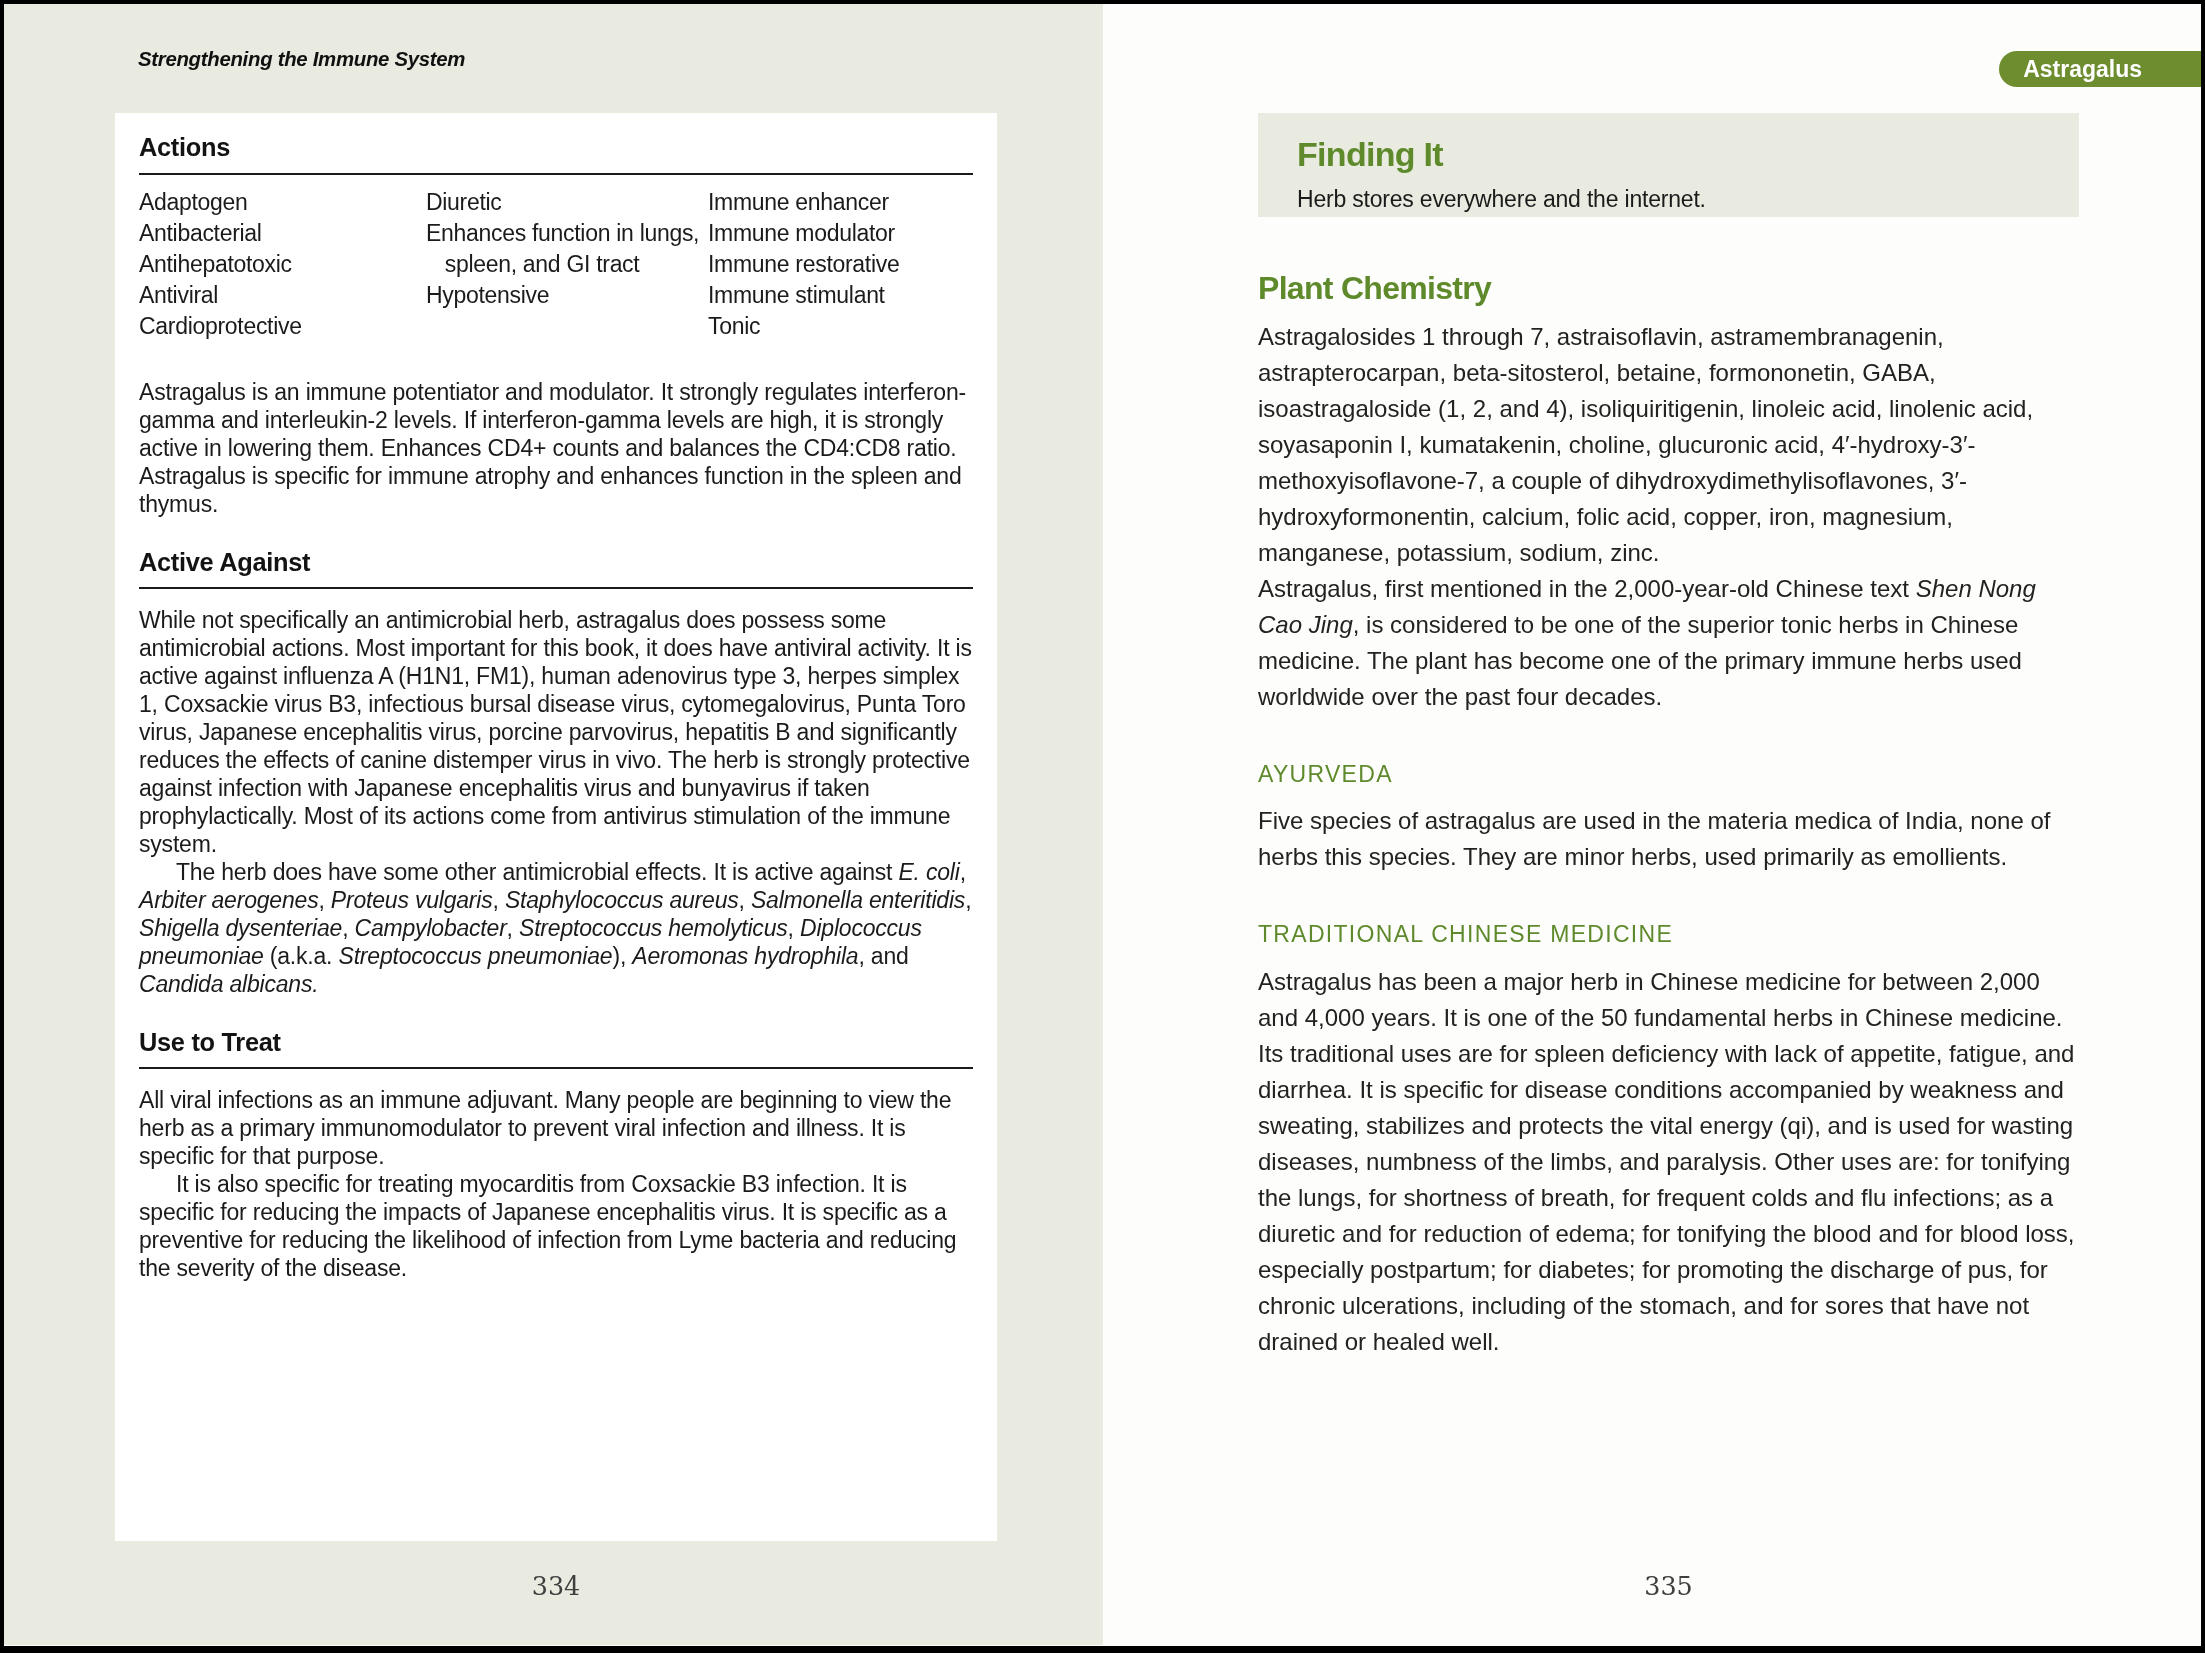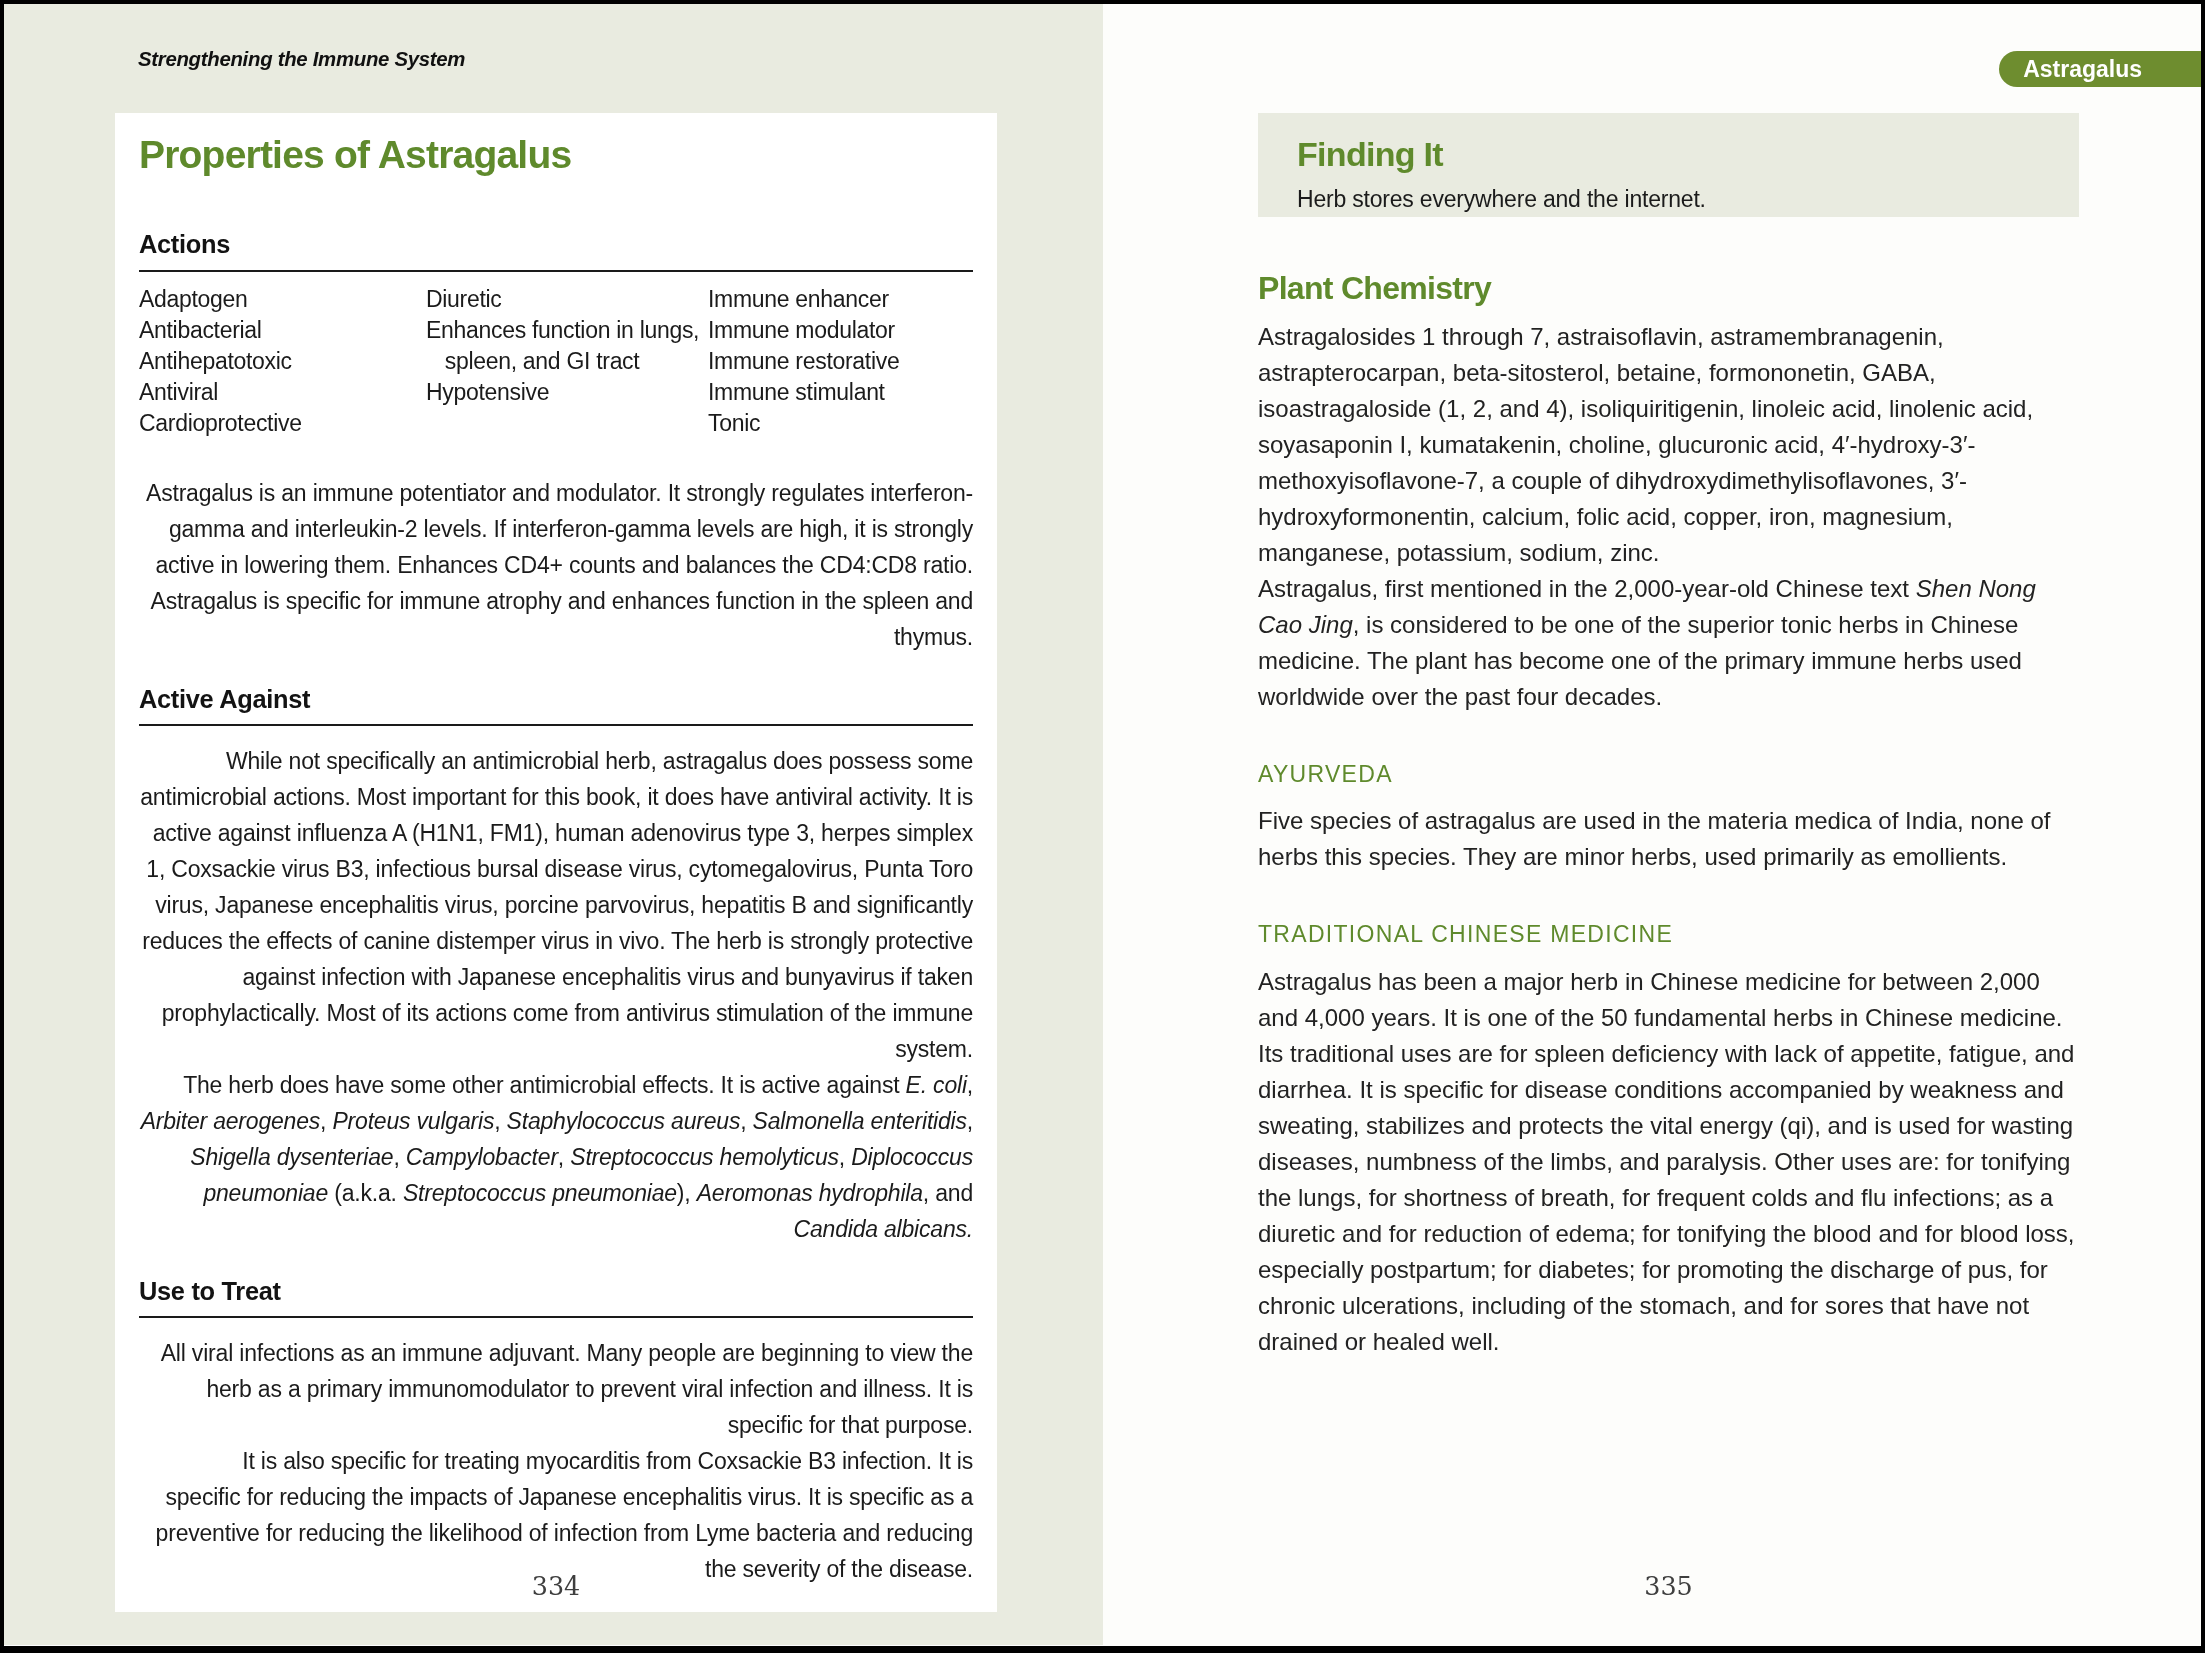--- a/index.html
+++ b/index.html
@@ -34,22 +34,22 @@
     padding-bottom: 10.2px; border-bottom: 2.5px solid #1a1a1a; margin-top: 30px;
   }
   .sec-head.first { margin-top: 0; }
   .actions-grid {
     display: grid; grid-template-columns: 287px 282px 1fr;
     margin-top: 12px; font-size: 23px; line-height: 31px;
     letter-spacing: -0.3px; color: #1b1b1b;
   }
   .action-item { padding-left: 18.7px; text-indent: -18.7px; }
   .body-sans {
-    margin-top: 36px; font-size: 23px; line-height: 36px;
-    letter-spacing: -0.2px; color: #1b1b1b; text-align: right;
+    margin-top: 36px; font-size: 23px; line-height: 28px;
+    letter-spacing: -0.2px; color: #1b1b1b;
   }
   .body-sans.cont { margin-top: 0; text-indent: 37px; }
   .body-sans.tight { margin-top: 17px; }
   .body-sans em { font-style: italic; }
 
   .folio {
     position: absolute; top: 1567px; width: 100%; text-align: center;
     font-family: "DejaVu Serif", serif; font-size: 25.4px; color: #3f3f3f;
   }
   .page-left .folio { width: 882px; left: 111px; }
@@ -89,21 +89,20 @@
 </style>
 </head>
 <body>
 
 <div class="book">
 
   <div class="page page-left">
     <div class="running-head">Strengthening the Immune System</div>
 
     <div class="card">
-      <h1>Properties of Astragalus</h1>
 
       <div class="sec-head first">Actions</div>
       <div class="actions-grid">
         <div>
             <div class="action-item">Adaptogen</div>
             <div class="action-item">Antibacterial</div>
             <div class="action-item">Antihepatotoxic</div>
             <div class="action-item">Antiviral</div>
             <div class="action-item">Cardioprotective</div>
           </div>

